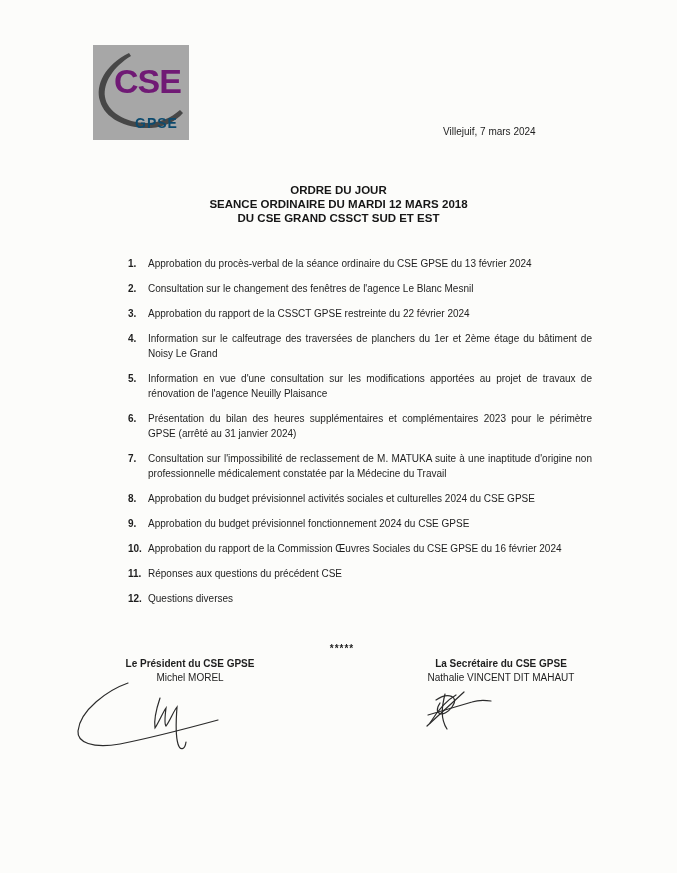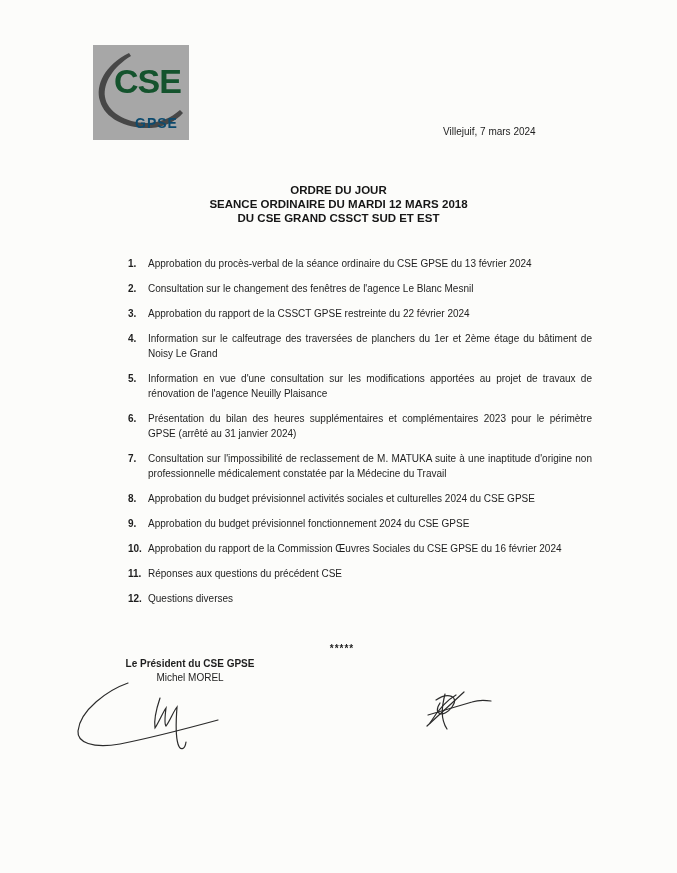--- a/index.html
+++ b/index.html
@@ -13,21 +13,21 @@
     margin:0 auto;
   }
   
   .logo{
     position:absolute;left:93px;top:45px;width:96px;height:95px;
     background:#a7a7a7;
   }
   .logo svg{position:absolute;left:0;top:0;}
   .logo .acronym{
     position:absolute;left:21px;top:17px;
-    font-size:34px;font-weight:bold;letter-spacing:-1px;color:#14532d;
+    font-size:34px;font-weight:bold;letter-spacing:-1px;color:#701a75;
   }
   .logo .sub{
     position:absolute;left:42px;top:70px;
     font-size:14px;font-weight:bold;color:#0c4a6e;letter-spacing:1px;
   }
   
   .date-line{
     position:absolute;left:443px;top:126px;
     font-size:10px;
   }
@@ -135,20 +135,24 @@
       </div>
     </div>
 
   <div class="stars">*****</div>
 
   <div class="sign-block president-block">
     <div class="role">Le Président du CSE GPSE</div>
     <div class="name">Michel MOREL</div>
   </div>
 
+  <div class="sign-block secretary-block">
+    <div class="role">La Secrétaire du CSE GPSE</div>
+    <div class="name">Nathalie VINCENT DIT MAHAUT</div>
+  </div>
 
   <svg class="sig" style="left:60px;top:672px;" width="170" height="90" viewBox="0 0 170 90">
     <path d="M68,11 C48,18 20,38 18,59 C17,70 32,77 60,72 C80,68 125,57 158,48"></path>
     <path d="M100,26 C96,38 94,50 95,56 C99,50 103,40 106,36 C105,44 104,52 106,54 C110,49 113,40 117,35 C116,48 115,62 118,72 C120,79 125,78 126,70"></path>
   </svg>
 
   <svg class="sig" style="left:420px;top:688px;" width="90" height="48" viewBox="0 0 90 48">
     <path d="M10,35 C18,22 27,12 36,7"></path>
     <path d="M16,12 C28,4 40,8 32,19 C24,30 12,27 20,15"></path>
     <path d="M8,27 L52,14 C58,12 64,12 71,13"></path>

